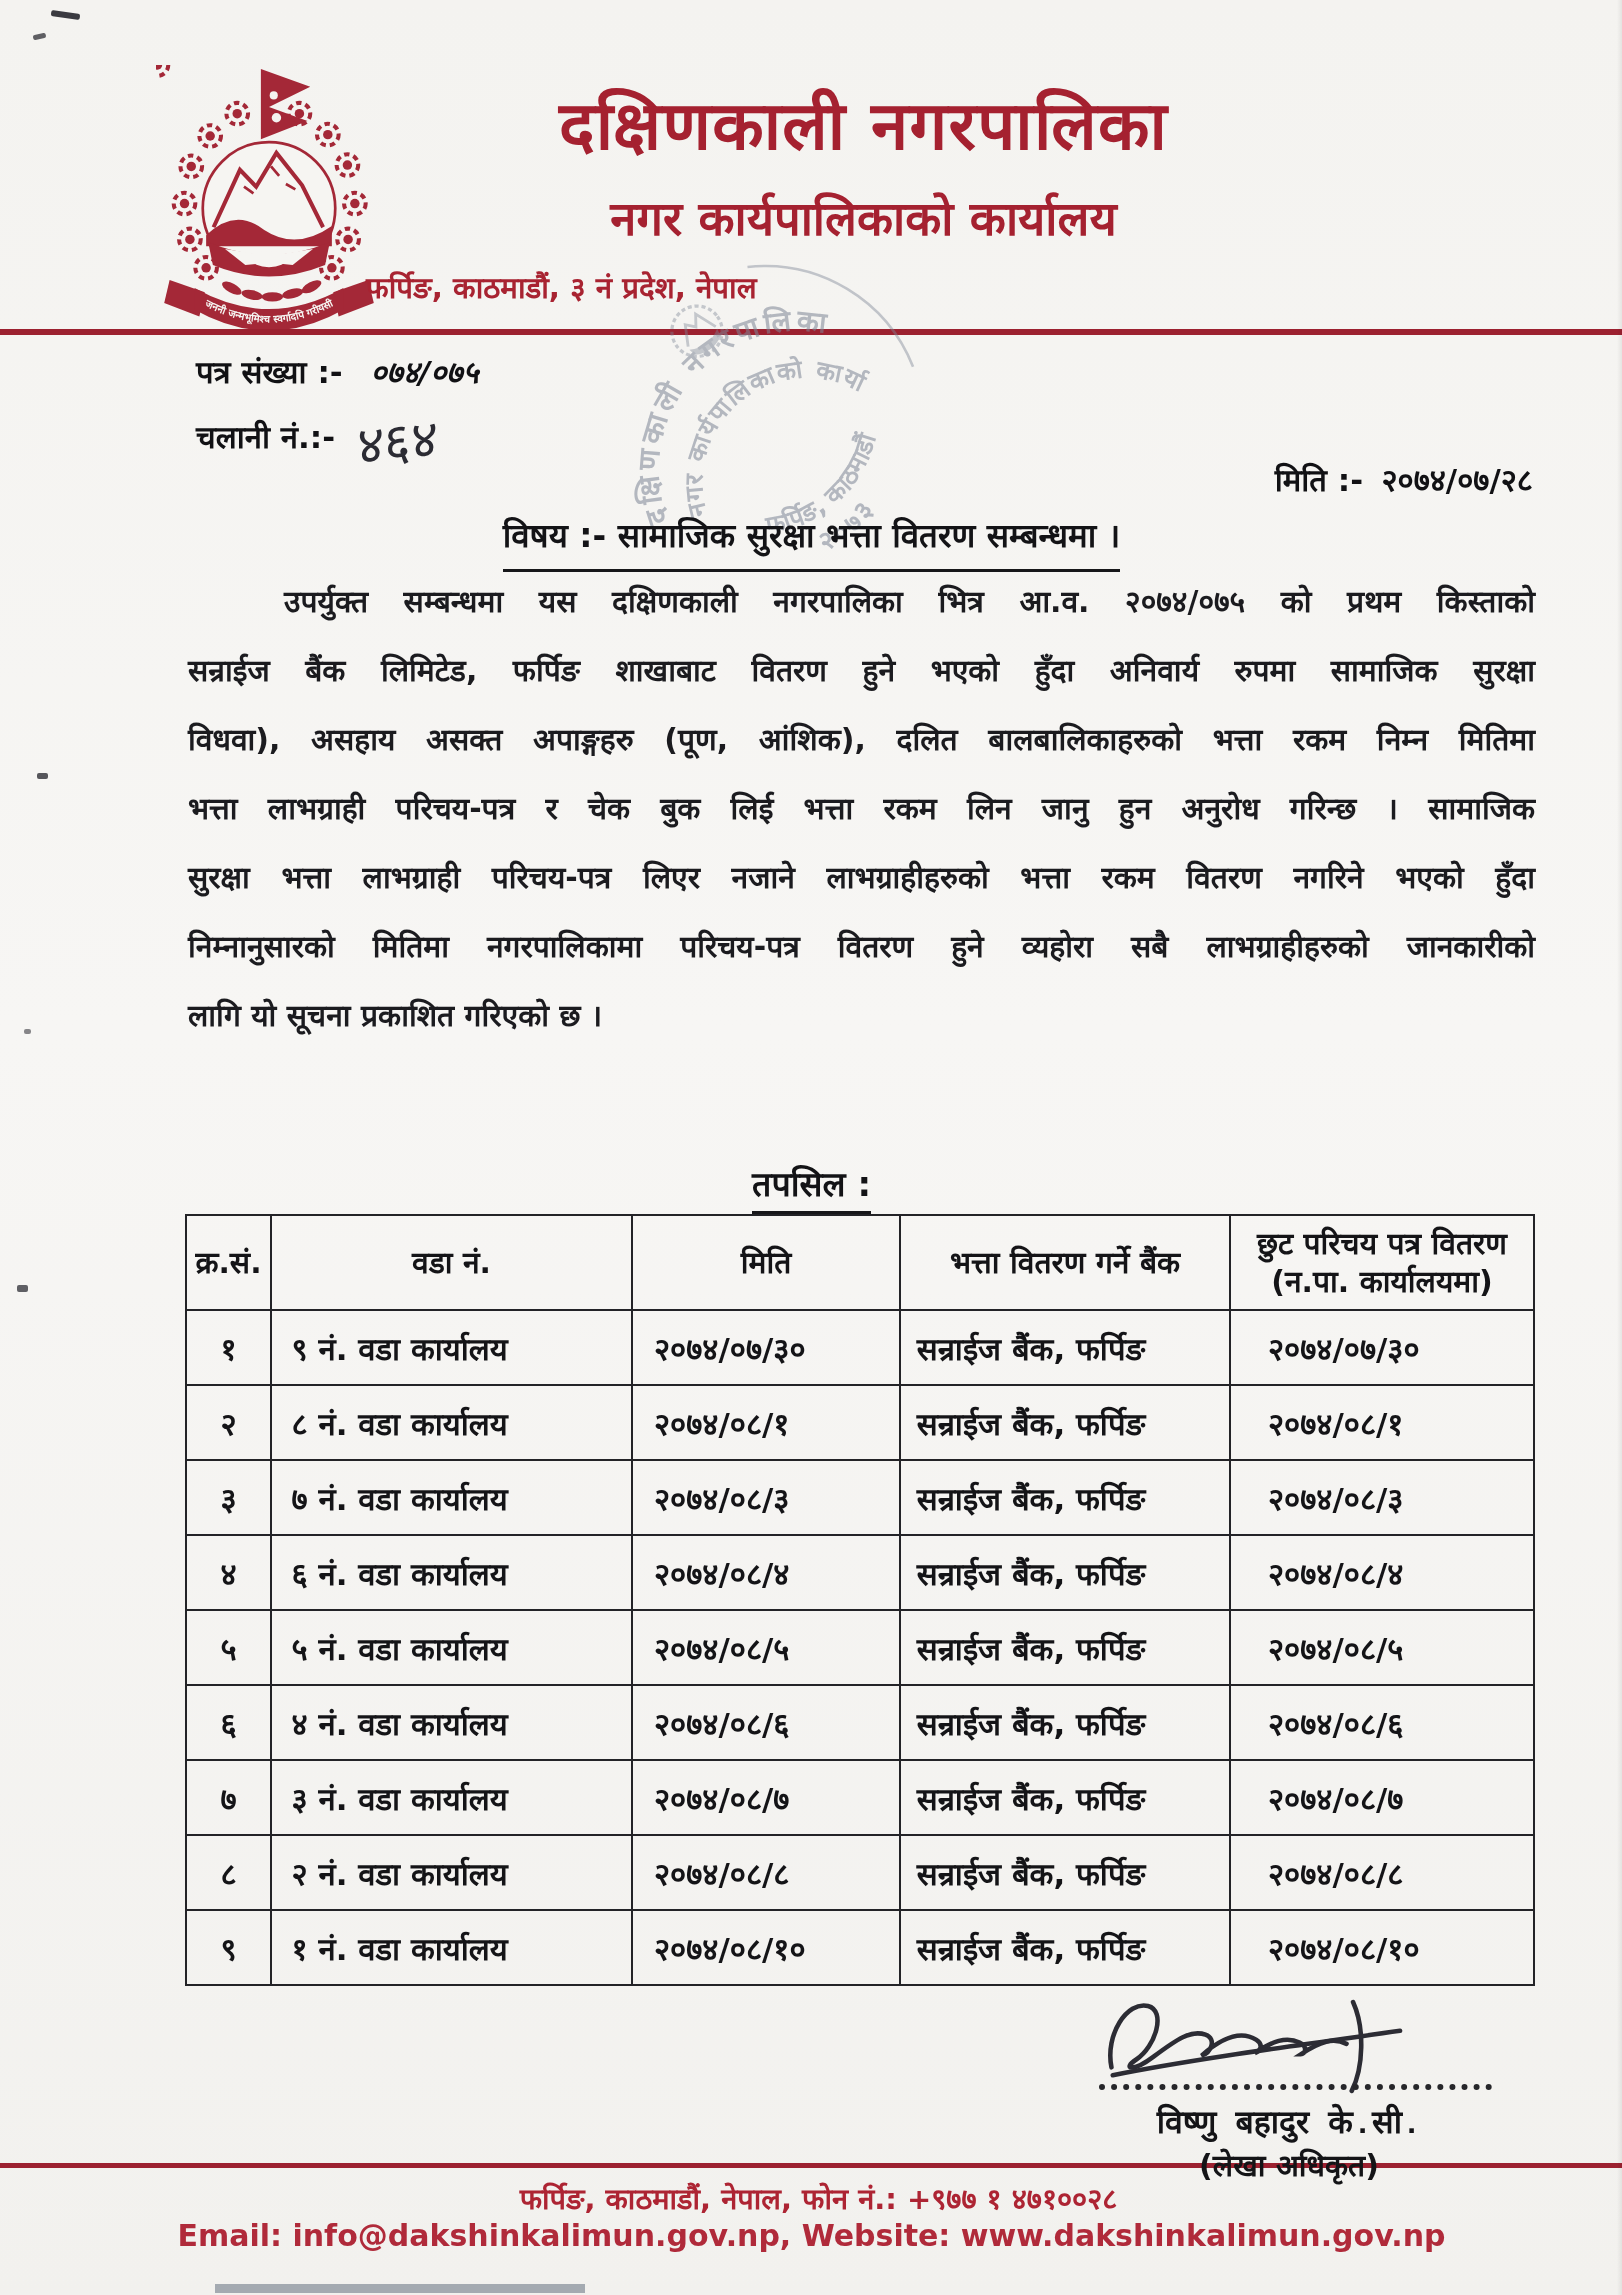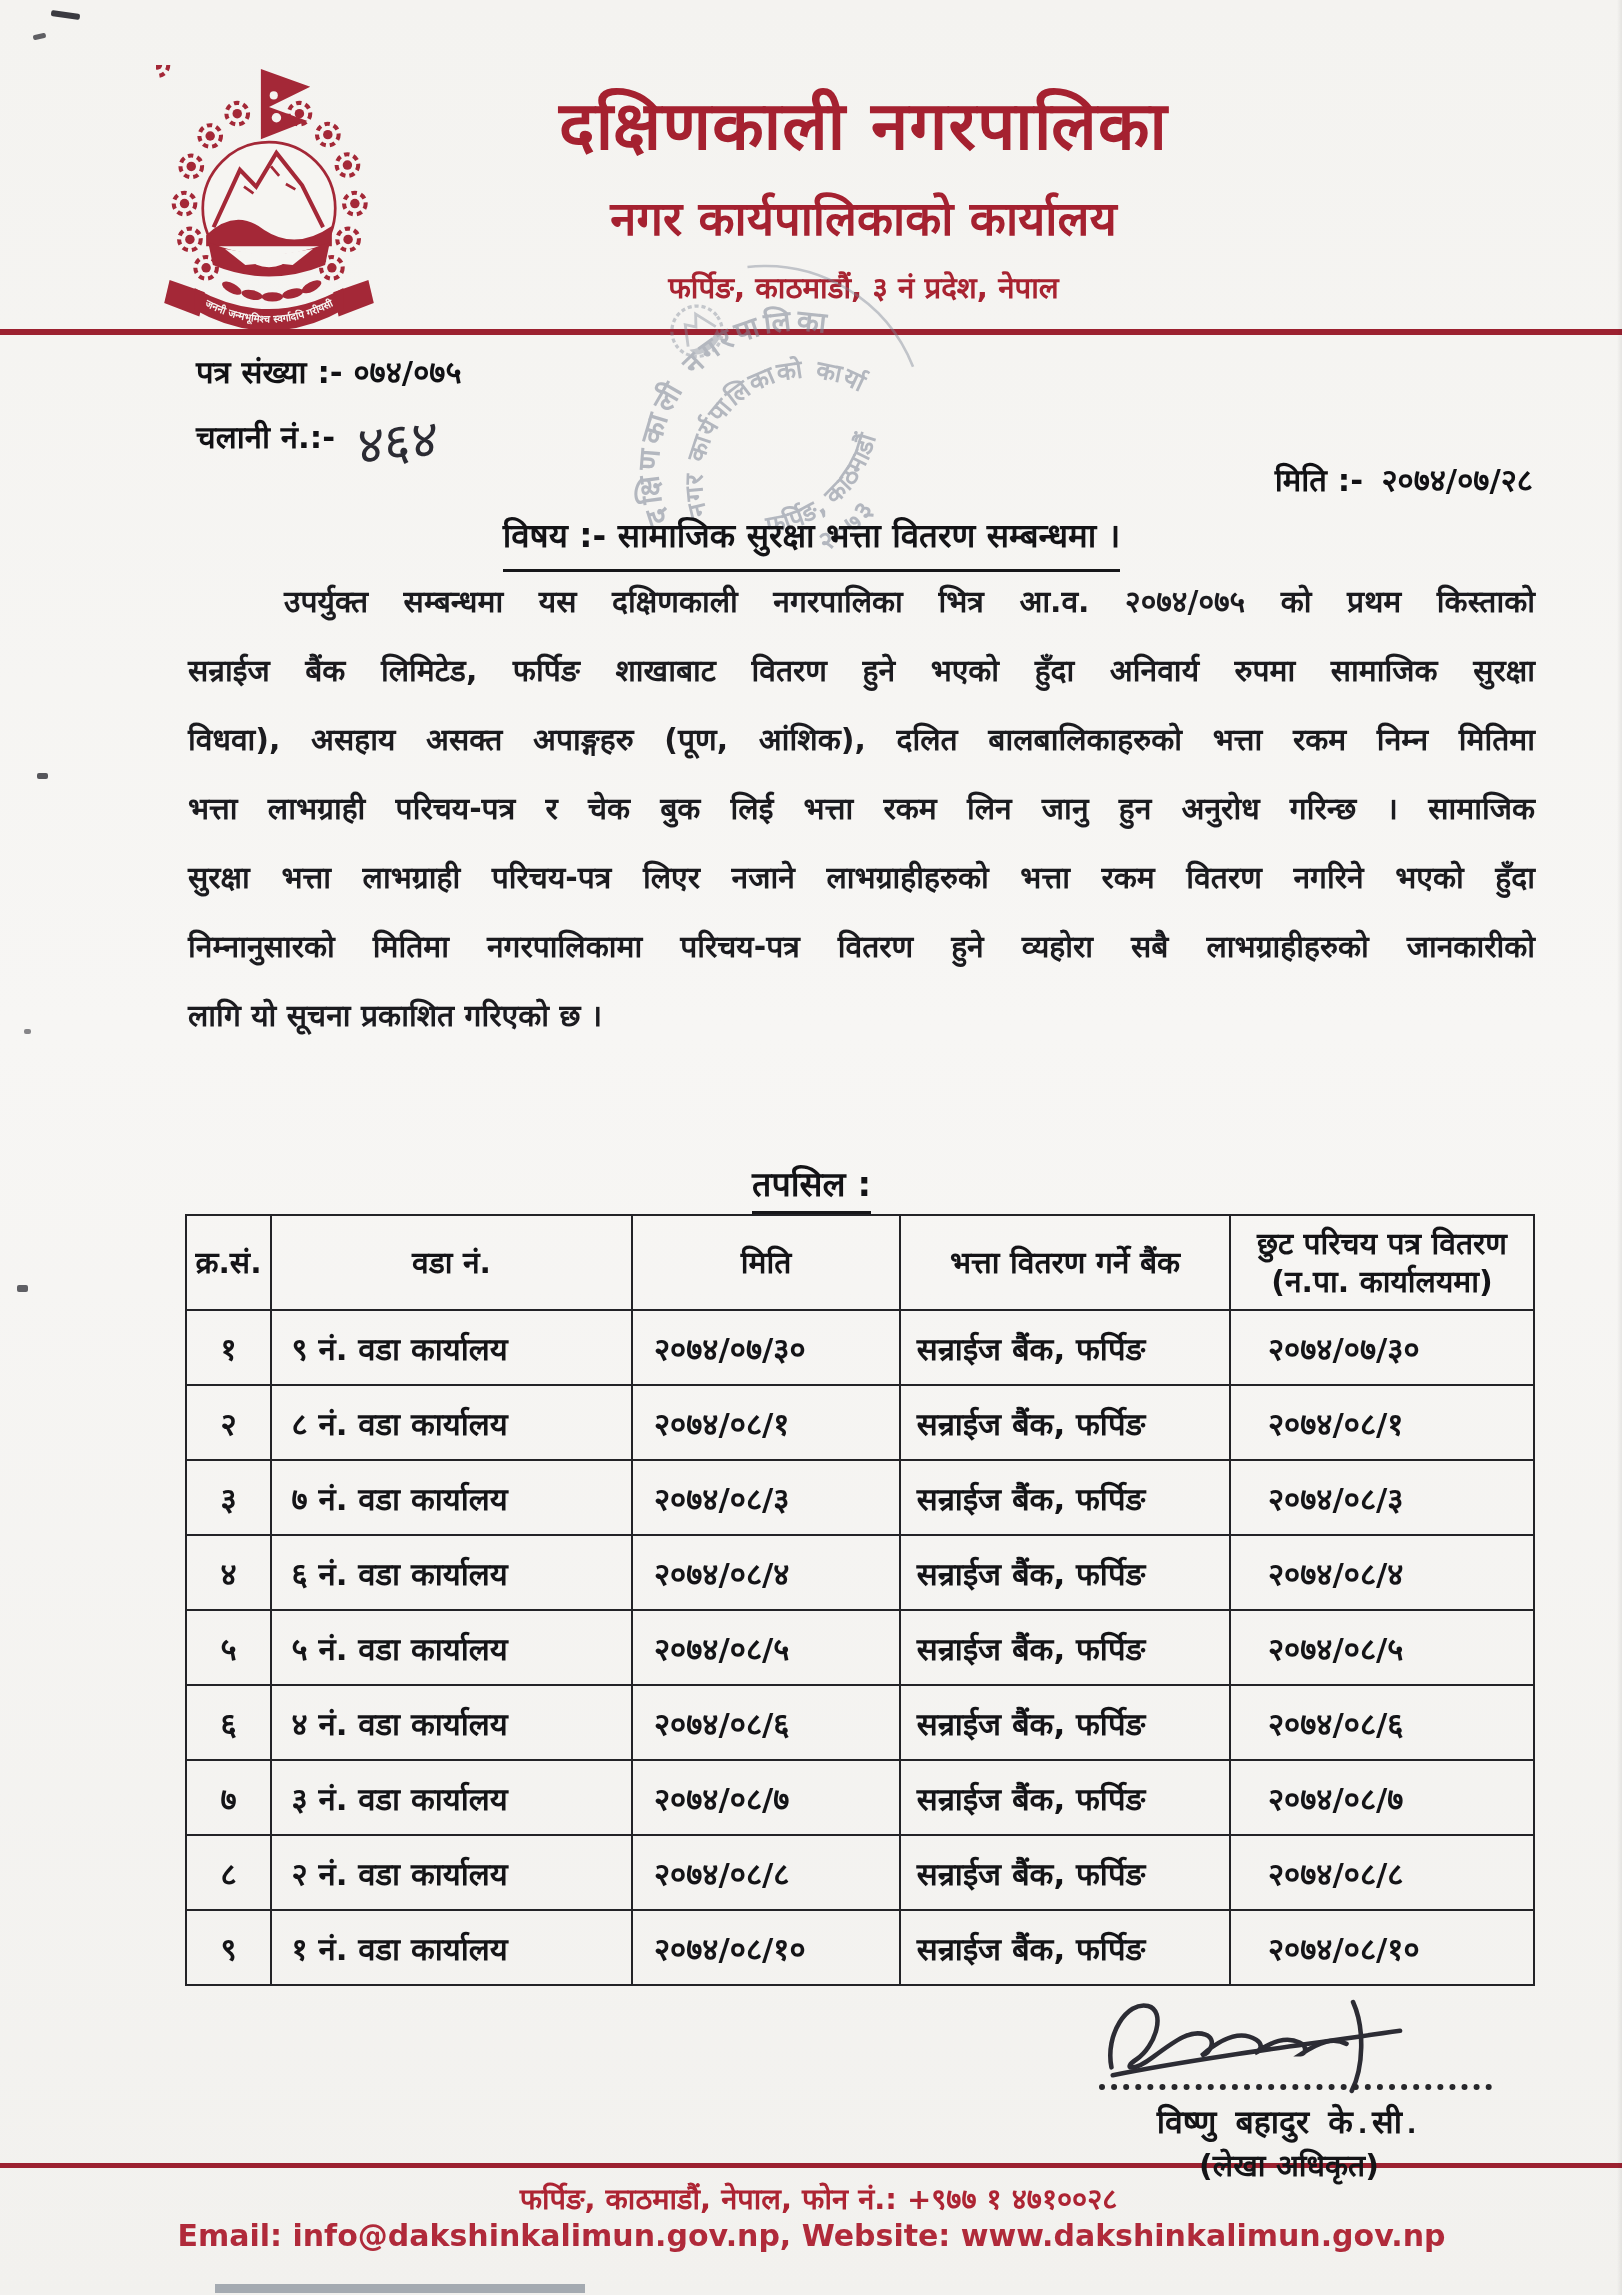--- a/index.html
+++ b/index.html
@@ -8,21 +8,21 @@
     background:linear-gradient(180deg,#f4f3f0 0%,#f7f6f4 45%,#f2f1ee 100%);
     overflow:hidden;
     font-family:"DejaVu Sans","Liberation Sans",sans-serif;
     color:#1c1c20;
   }
   
   .head-title{position:absolute;left:366px;top:77px;width:995px;text-align:center;
     font-size:67px;font-weight:700;color:#a52130;letter-spacing:1.3px;}
   .head-sub{position:absolute;left:366px;top:185px;width:995px;text-align:center;
     font-size:47px;font-weight:700;color:#a52130;}
-  .head-addr{position:absolute;left:366px;top:267px;width:995px;text-align:center;
+  .head-addr{position:absolute;left:366px;top:267px;width:995px;
     font-size:29.4px;font-weight:700;color:#a82331;}
   .rule{position:absolute;left:0;width:1623px;background:#9c2130;}
   .rule-top{top:329px;height:5.9px;}
   .rule-bottom{top:2163px;height:4.6px;}
   
   .meta-line{position:absolute;left:196px;font-size:31px;font-weight:700;color:#111114;}
   .meta-ref{top:350px;}
   .meta-chalani{top:404px;}
   .hand-value{display:inline-block;font-size:52px;font-weight:400;color:#2b2b33;
     transform:rotate(-6deg) skewX(-6deg);margin-left:22px;vertical-align:-11.8px;}
@@ -149,21 +149,21 @@
   </svg>
 
   <div class="head-title">दक्षिणकाली नगरपालिका</div>
   <div class="head-sub">नगर कार्यपालिकाको कार्यालय</div>
   <div class="head-addr">फर्पिङ, काठमाडौं, ३ नं प्रदेश, नेपाल</div>
 
   <div class="rule rule-top"></div>
 
   <div class="meta-line meta-ref">
     <span>पत्र संख्या :-</span>
-    <span style="">०७४/०७५</span>
+    <span style="margin-left:17px;font-style:italic;">०७४/०७५</span>
   </div>
   <div class="meta-line meta-chalani">
     <span>चलानी नं.:-</span><span class="hand-value">४६४</span>
   </div>
 
   <svg class="stamp" width="393" height="419" viewBox="0 0 600 640">
     <g transform="translate(300,320) rotate(-36)" fill="#7e8696">
       <path d="M 235,60 A 243 243 0 0 0 120,-212" fill="none" stroke="#7e8696" stroke-width="4" opacity=".8"></path>
 
       <g opacity=".75" transform="translate(0,-178) scale(.62)">

